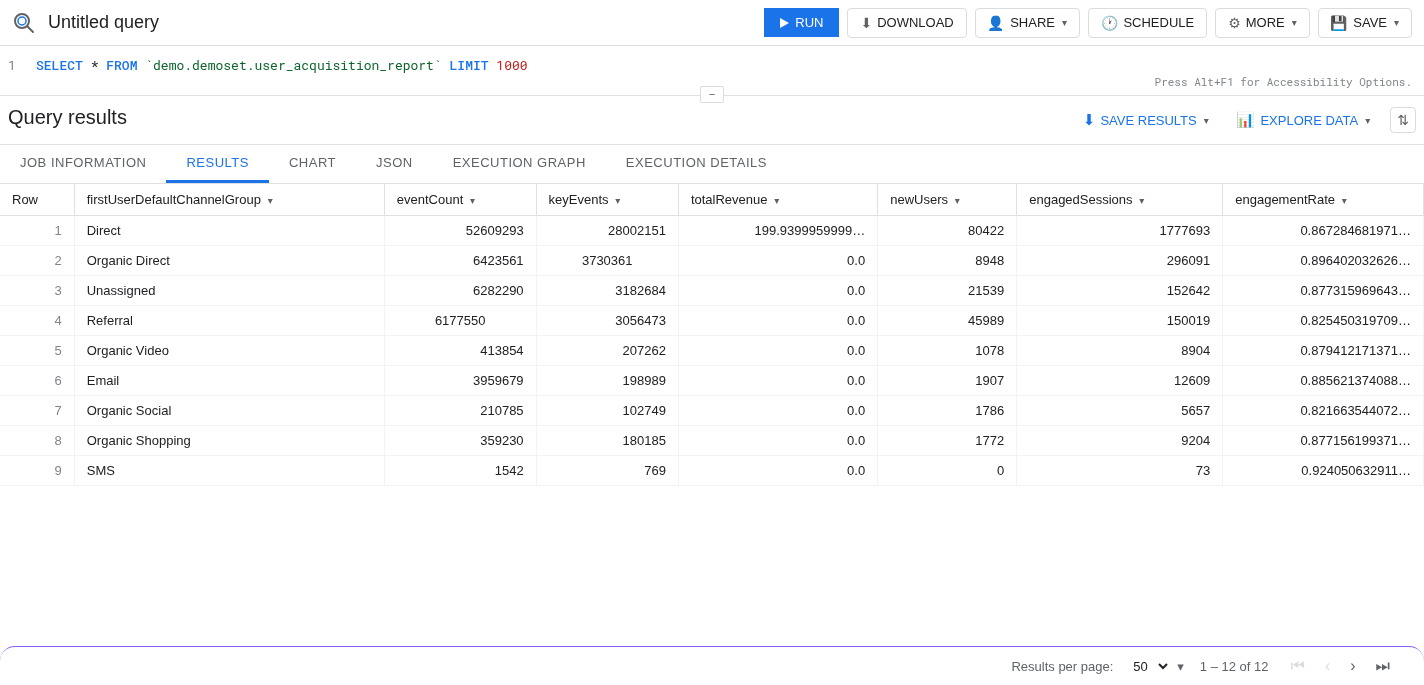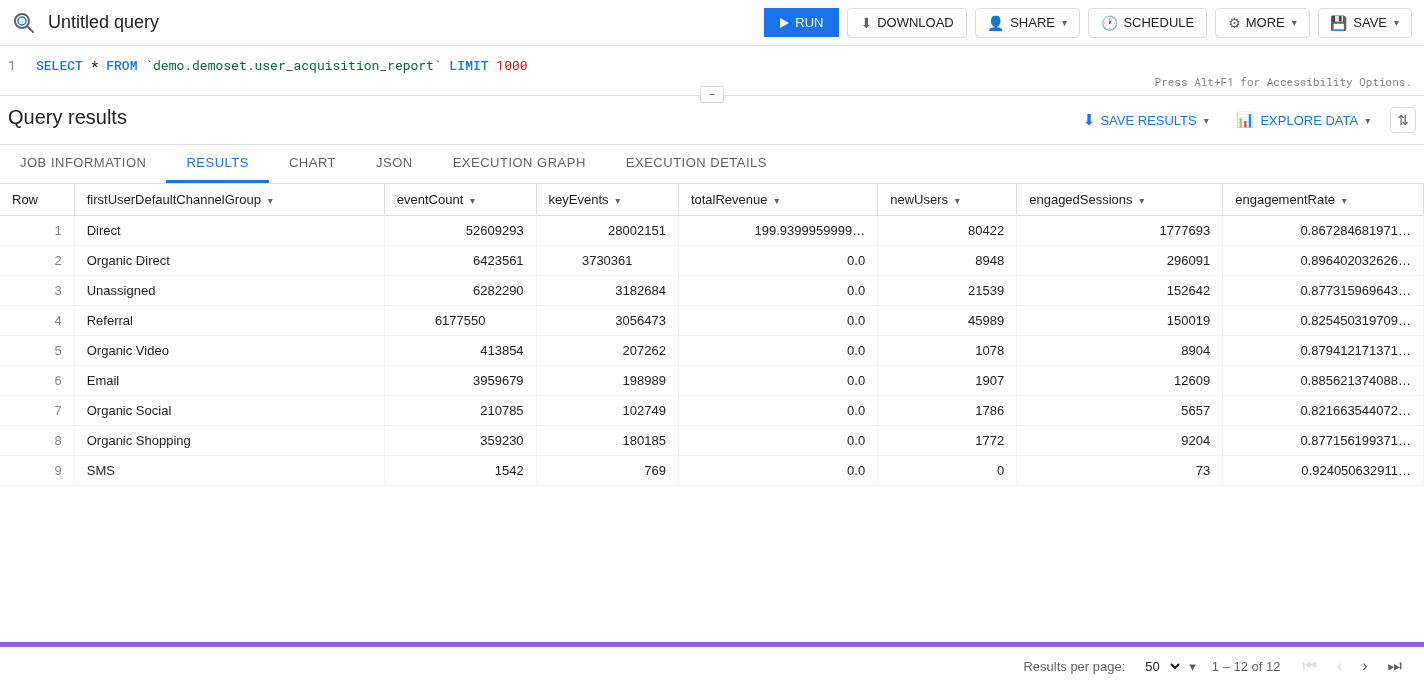--- a/index.html
+++ b/index.html
@@ -64,21 +64,21 @@
     }
     thead th:first-child { min-width: 50px; max-width: 60px; }
     thead th .sort-icon { color: #5f6368; font-size: 10px; margin-left: 4px; cursor: pointer; }
     thead th .resize-handle { position: absolute; right: 0; top: 0; bottom: 0; width: 4px; cursor: col-resize; }
     tbody tr { border-bottom: 1px solid #f1f3f4; }
     tbody td { padding: 7px 12px; border-right: 1px solid #f1f3f4; white-space: nowrap; color: #202124; }
     tbody td:first-child { color: #80868b; text-align: right; }
 
     
     .table-footer {
-      display: flex; align-items: center; justify-content: flex-end; padding: 8px 16px; border-top: 5px solid #8b5cf6; font-size: 13px; color: #5f6368; gap: 16px; background: #fff;
+      display: flex; align-items: center; justify-content: flex-end; padding: 8px 28px; border-top: 1px solid #8b5cf6; font-size: 13px; color: #5f6368; gap: 16px; background: #fff; border-radius: 15px;
     }
     .per-page-select { display: flex; align-items: center; gap: 6px; }
     .per-page-select select { border: none; font-size: 13px; color: #202124; cursor: pointer; background: none; }
     .pagination { display: flex; align-items: center; gap: 8px; }
     .page-nav { background: none; border: none; color: #5f6368; cursor: pointer; font-size: 16px; padding: 2px 6px; }
     .page-nav:disabled { color: #dadce0; cursor: default; }
 
     .main-content { display: flex; flex-direction: column; height: calc(685px - 46px); }
   </style>
 </head>

